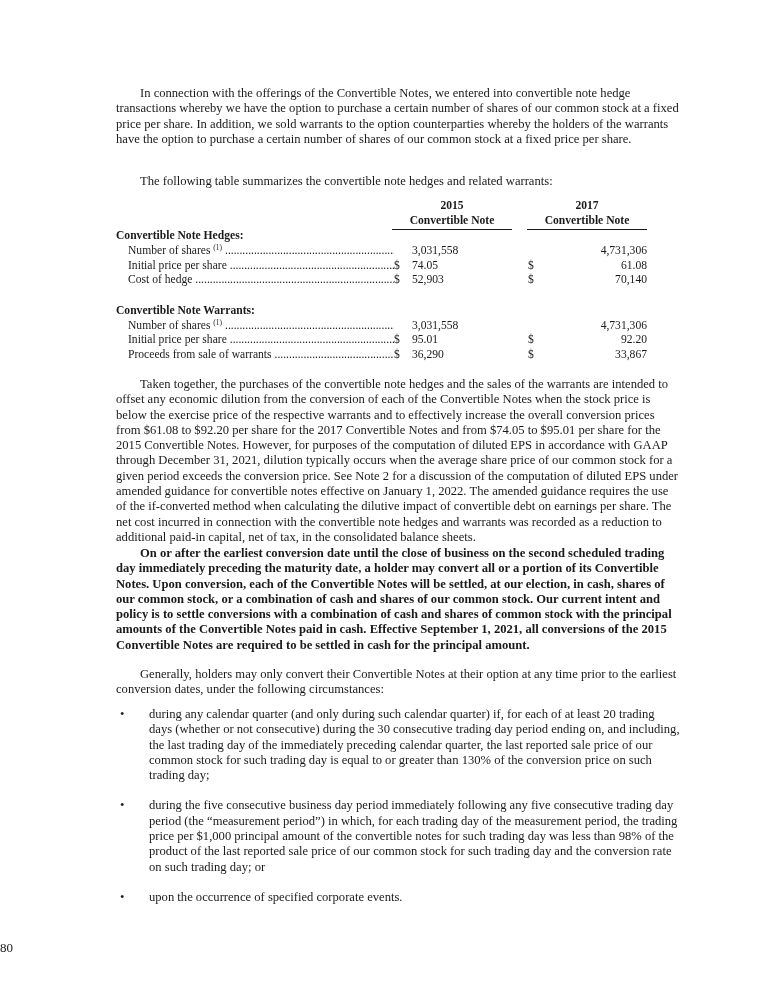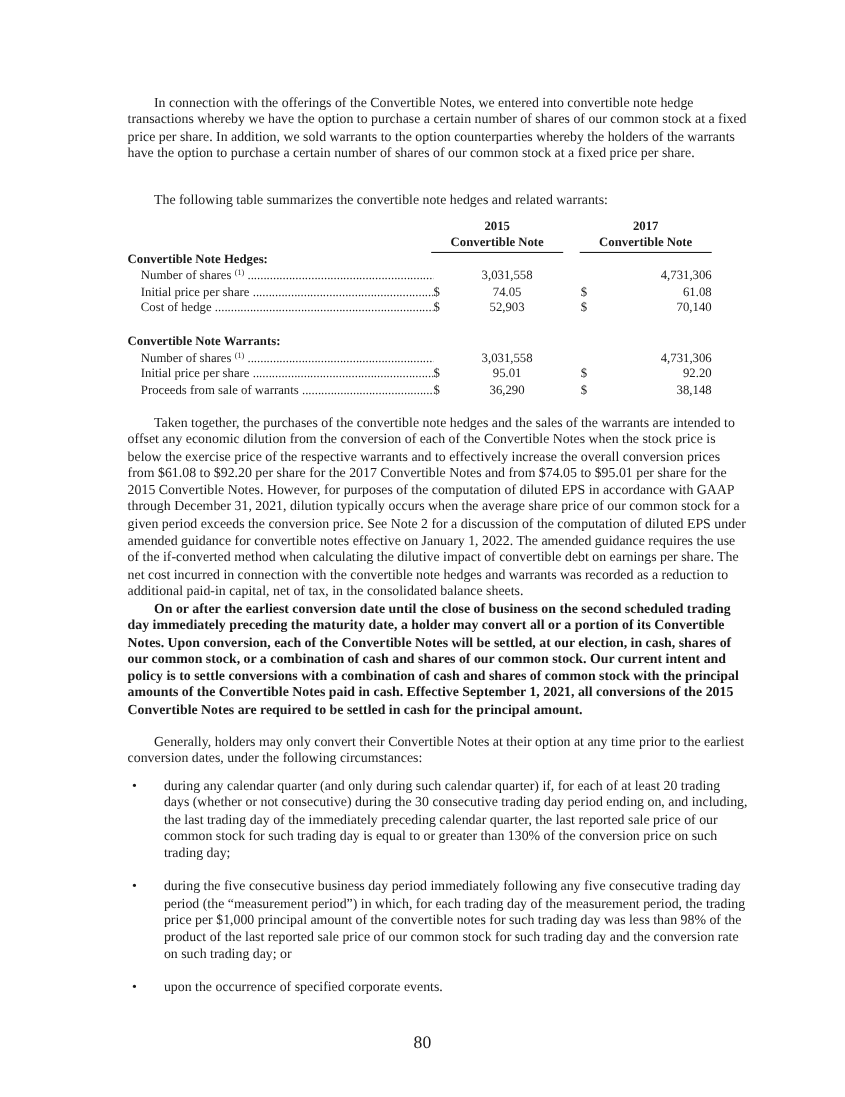--- a/index.html
+++ b/index.html
@@ -20,37 +20,37 @@
     
     .tbl { position: absolute; top: 199px; left: 0; width: 564px; font-size: 11.6px; line-height: 14.6px; }
     .hdr { position: relative; height: 30px; }
     .hdr .col { position: absolute; top: 0; width: 120px; text-align: center; font-weight: bold; border-bottom: 1px solid #1a1a1a; padding-bottom: 1px; font-family: Liberation Serif, serif; }
     .hdr .c1 { left: 276px; }
     .hdr .c2 { left: 411px; }
     .row { position: relative; height: 14.6px; }
     .row .lbl { position: absolute; left: 12px; width: 266px; overflow: hidden; white-space: nowrap; }
     .row .lbl .dots::after { content: " ......................................................................................................................................"; }
     .row .dol1 { position: absolute; left: 278px; }
-    .row .v1 { position: absolute; left: 296px; width: 98px; text-align: center; }
+    .row .v1 { position: absolute; left: 296px; width: 98px; text-align: left; }
     .row .dol2 { position: absolute; left: 412px; }
     .row .v2 { position: absolute; left: 431px; width: 100px; text-align: right; }
     .section { font-weight: bold; height: 15px; }
     .gap { height: 16px; }
     sup { font-size: 7.5px; vertical-align: 4px; line-height: 0; }
     .foot { font-size: 9.5px; line-height: 12px; margin-top: 1px; }
 
     #p3 { position: absolute; top: 377px; width: 564px; }
     #p4 { position: absolute; top: 546px; width: 564px; font-weight: bold; }
     #p5 { position: absolute; top: 667px; width: 564px; }
 
     .bullets { position: absolute; top: 707px; left: 0; width: 564px; }
     .bullet { position: relative; padding-left: 33px; margin-bottom: 15px; }
     .bullet .dot { position: absolute; left: 4px; top: 0; }
 
-    .pagenum { position: absolute; top: 940px; left: 0; width: 768px; text-align: center; font-size: 16px; }
+    .pagenum { position: absolute; top: 940px; left: 0; width: 768px; text-align: left; font-size: 13px; }
   </style>
 </head>
 <body>
 
 <div class="page">
 
   <p id="p1" class="indent">In connection with the offerings of the Convertible Notes, we entered into convertible note hedge transactions whereby we have the option to purchase a certain number of shares of our common stock at a fixed price per share. In addition, we sold warrants to the option counterparties whereby the holders of the warrants have the option to purchase a certain number of shares of our common stock at a fixed price per share.</p>
 
   <p id="p2" class="indent">The following table summarizes the convertible note hedges and related warrants:</p>
 
@@ -104,21 +104,21 @@
       <span class="dol1">$</span>
       <span class="v1">95.01</span>
       <span class="dol2">$</span>
       <span class="v2">92.20</span>
     </div>
     <div class="row">
       <span class="lbl"><span>Proceeds from sale of warrants</span><span class="dots"></span></span>
       <span class="dol1">$</span>
       <span class="v1">36,290</span>
       <span class="dol2">$</span>
-      <span class="v2">38,148</span>
+      <span class="v2">33,867</span>
     </div>
 
   </div>
 
   <p id="p3" class="indent">Taken together, the purchases of the convertible note hedges and the sales of the warrants are intended to offset any economic dilution from the conversion of each of the Convertible Notes when the stock price is below the exercise price of the respective warrants and to effectively increase the overall conversion prices from $61.08 to $92.20 per share for the 2017 Convertible Notes and from $74.05 to $95.01 per share for the 2015 Convertible Notes.  However, for purposes of the computation of diluted EPS in accordance with GAAP through December 31, 2021, dilution typically occurs when the average share price of our common stock for a given period exceeds the conversion price.  See Note 2 for a discussion of the computation of diluted EPS under amended guidance for convertible notes effective on January 1, 2022.  The amended guidance requires the use of the if-converted method when calculating the dilutive impact of convertible debt on earnings per share.  The net cost incurred in connection with the convertible note hedges and warrants was recorded as a reduction to additional paid-in capital, net of tax, in the consolidated balance sheets.</p>
 
   <p id="p4" class="indent">On or after the earliest conversion date until the close of business on the second scheduled trading day immediately preceding the maturity date, a holder may convert all or a portion of its Convertible Notes.  Upon conversion, each of the Convertible Notes will be settled, at our election, in cash, shares of our common stock, or a combination of cash and shares of our common stock.  Our current intent and policy is to settle conversions with a combination of cash and shares of common stock with the principal amounts of the Convertible Notes paid in cash.  Effective September 1, 2021, all conversions of the 2015 Convertible Notes are required to be settled in cash for the principal amount.</p>
 
   <p id="p5" class="indent">Generally, holders may only convert their Convertible Notes at their option at any time prior to the earliest conversion dates, under the following circumstances:</p>
 

